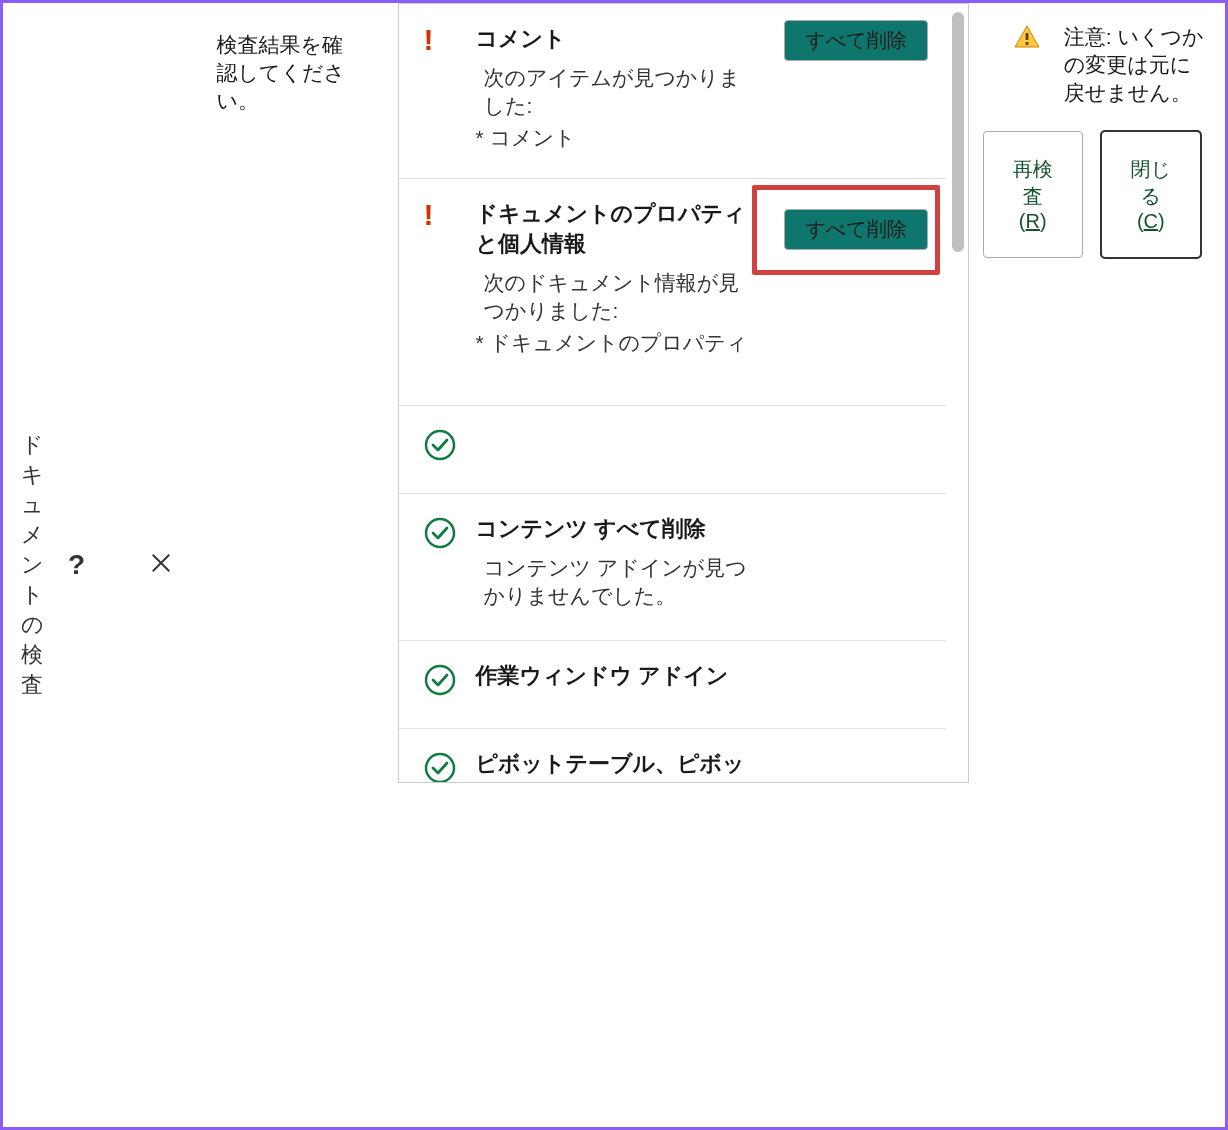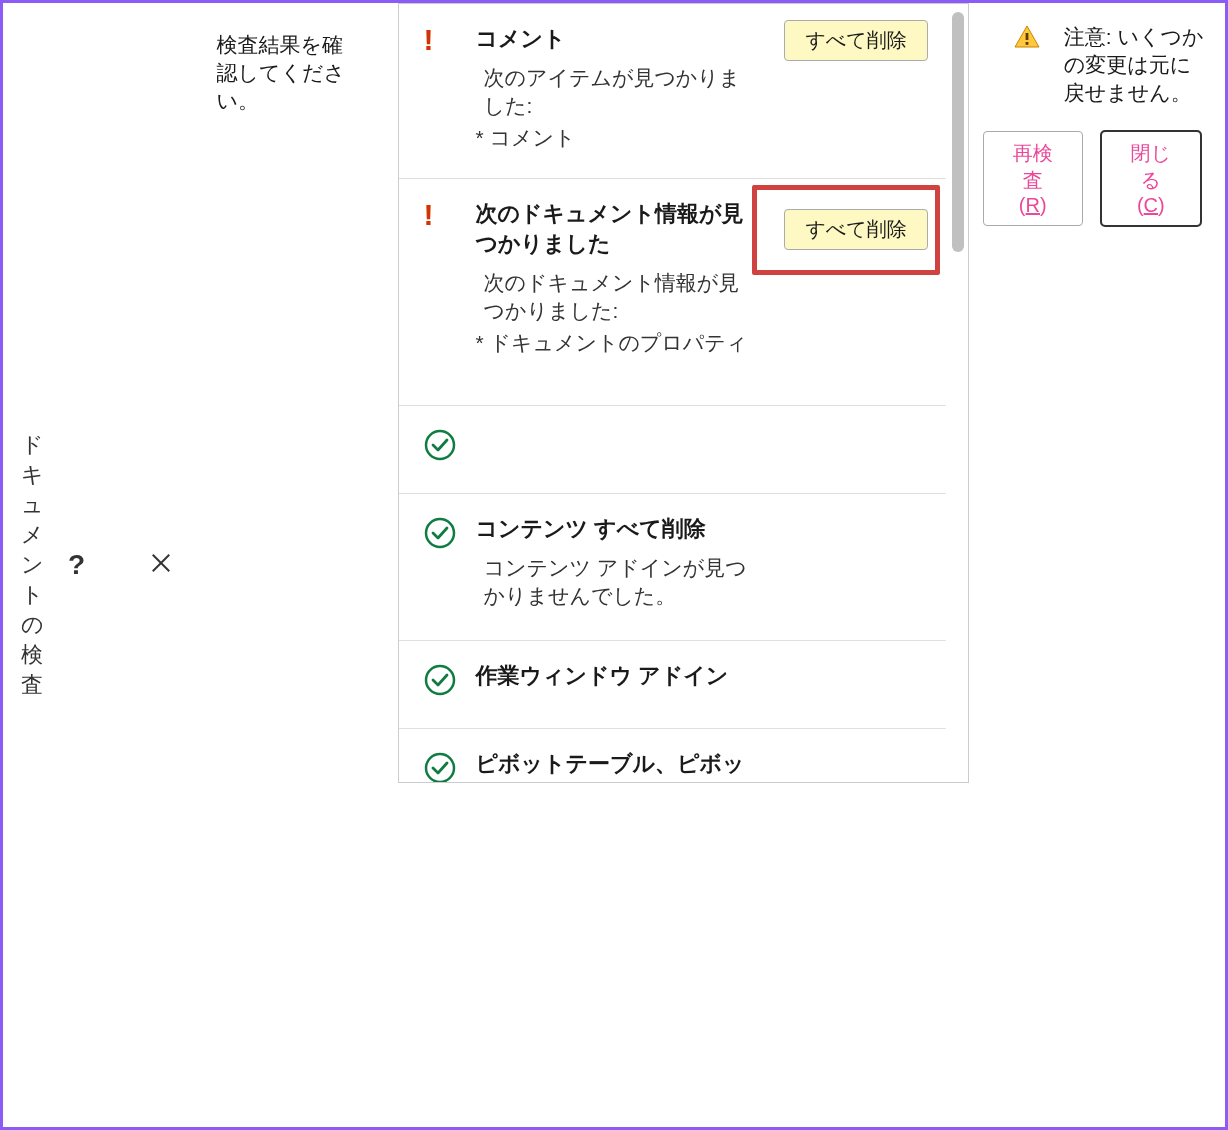--- a/index.html
+++ b/index.html
@@ -113,21 +113,21 @@
     .item-detail {
       font-size: 21px;
       color: #333333;
     }
     .remove-btn-wrap {
       position: absolute;
       right: 18px;
       top: 16px;
     }
     .remove-btn {
-      background: #fef9c3;
+      background: #0f766e;
       border: 1px solid #aaaaaa;
       border-radius: 4px;
       padding: 6px 20px;
       font-size: 20px;
       font-family: inherit;
       cursor: pointer;
       color: #1a1a1a;
     }
     .highlight-box {
       position: absolute;
@@ -172,25 +172,25 @@
     .button-row {
       display: flex;
       justify-content: flex-end;
       padding: 14px 24px 22px 0;
       gap: 18px;
     }
     .action-btn {
       background: #ffffff;
       border: 1px solid #aaaaaa;
       border-radius: 4px;
-      padding: 8px 26px;
+      padding: 24px 26px;
       font-size: 20px;
       font-family: inherit;
       cursor: pointer;
-      color: #ec4899;
+      color: #14532d;
     }
     .action-btn.focused {
       outline: 2px solid #333333;
       outline-offset: -1px;
     }
     .underline {
       text-decoration: underline;
     }
   </style>
 </head>
@@ -228,21 +228,21 @@
         <div class="remove-btn-wrap">
           <button class="remove-btn">すべて削除</button>
         </div>
       </div>
 
       <div class="result-item" style="padding-bottom:48px;">
         <div class="icon-col">
           <span class="warn-icon">!</span>
         </div>
         <div class="content-col">
-          <div class="item-title">次のドキュメント情報が見つかりました</div>
+          <div class="item-title">ドキュメントのプロパティと個人情報</div>
           <div class="item-desc">次のドキュメント情報が見つかりました:</div>
           <div class="item-detail">* ドキュメントのプロパティ</div>
         </div>
         <div class="remove-btn-wrap" style="top:30px;">
           <button class="remove-btn">すべて削除</button>
         </div>
         <div class="highlight-box"></div>
       </div>
 
       <div class="result-item">

